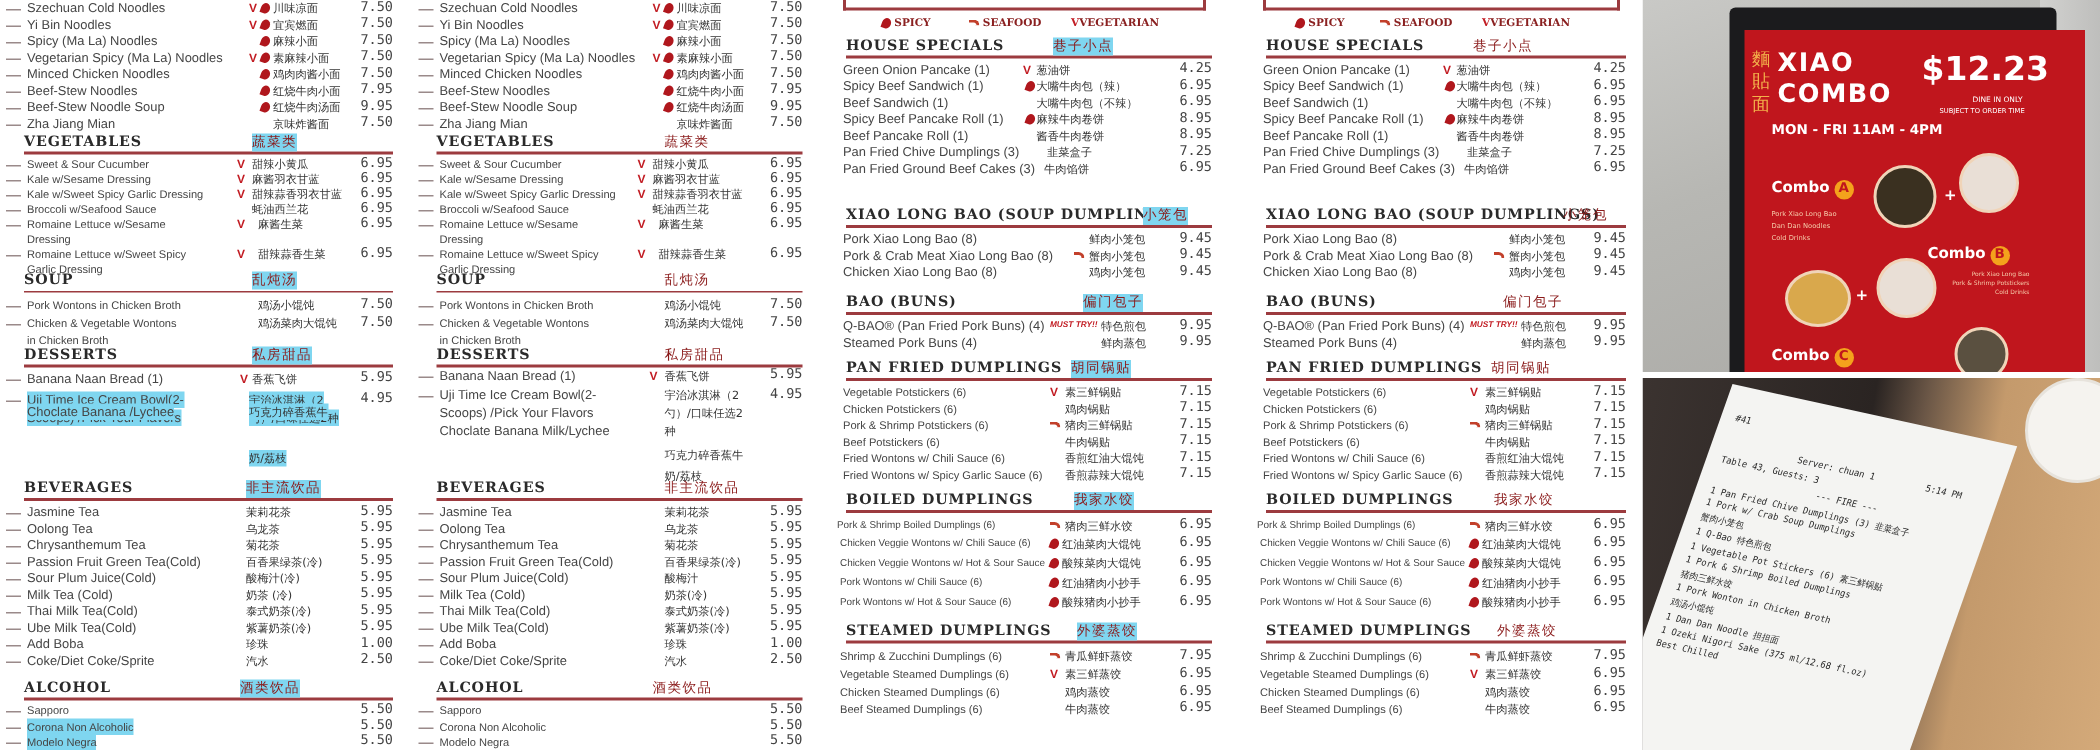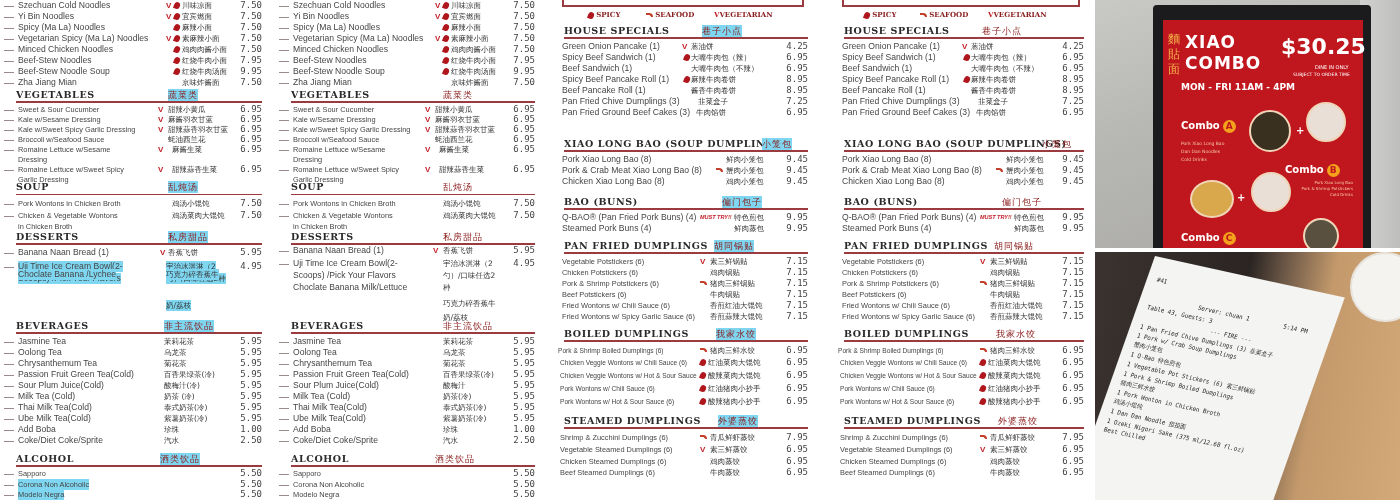--- a/index.html
+++ b/index.html
@@ -27,21 +27,21 @@
 .shrimp{display:inline-block;width:7px;height:4px;border-top:2px solid #c2402b;border-right:2px solid #c2402b;border-radius:0 5px 0 0;vertical-align:middle}
 .legend{position:absolute;top:10px;left:0;right:0;height:12px;font-family:"DejaVu Serif",serif;font-size:7px;color:#8a2020}
 .legend span{position:absolute}
 .topbox{position:absolute;top:-8px;left:14px;right:14px;height:15px;border:2px solid #9c3b3f;border-top:none}
 .must{color:#c21d24;font-style:italic;font-weight:bold;font-size:5.5px}
 
 
 .sidewalk{position:absolute;inset:0;background:linear-gradient(160deg,#c9c9c6 0%,#b7b7b3 40%,#a9a8a4 100%)}
 .wall{position:absolute;right:0;top:0;width:40px;height:248px;background:linear-gradient(90deg,#d2d2d0,#bebebc)}
 .board{position:absolute;left:58px;top:5px;width:218px;height:250px;background:#1b1b1d;border-radius:4px}
-.sign{position:absolute;left:68px;top:20px;width:200px;height:230px;background:#c0161d}
+.sign{position:absolute;left:68px;top:20px;width:227px;height:230px;background:#c0161d}
 .sign .t{position:absolute;color:#fff;font-weight:bold;font-family:"DejaVu Sans",sans-serif}
 .sign .cn{position:absolute;left:5px;top:12px;color:#f2b04a;font-size:12px;line-height:15px;width:12px;font-family:"DejaVu Sans",sans-serif}
 .circle{position:absolute;border-radius:50%;border:2px solid #f0d4b8}
 .badge{display:inline-block;width:13px;height:13px;border-radius:50%;background:#f4a21c;color:#c0161d;font-size:9px;text-align:center;line-height:13px;margin-left:3px}
 .table{position:absolute;inset:0;background:linear-gradient(100deg,#3b3330 0%,#2a2422 45%,#6a5646 55%,#c49a6c 70%,#d3a979 100%)}
 .receipt{position:absolute;left:60px;top:4px;width:200px;height:245px;background:#f4f4f2;transform:skewX(-8deg) rotate(12deg);transform-origin:top left;font-family:"DejaVu Sans Mono",monospace;color:#2a2a2a}
 .receipt div{position:absolute;font-size:6px;white-space:nowrap}
 .plate{position:absolute;right:-20px;top:0;width:70px;height:70px;border-radius:50%;background:#f5f3ef;border:2px solid #e7e3dc}
 </style>
 </head>
@@ -417,21 +417,21 @@
       <span class="dash"></span>
       <span class="en">Uji Time Ice Cream  Bowl(2-</span>
       <span class="zh" style="left:168px">宇治冰淇淋（2</span>
       <span class="pr">4.95</span>
     </div>
   <div class="row" style="top:270px">
       <span class="en">Scoops) /Pick Your Flavors</span>
       <span class="zh" style="left:168px">勺）/口味任选2</span>
     </div>
   <div class="row" style="top:282px">
-      <span class="en">Choclate Banana Milk/Lettuce</span>
+      <span class="en">Choclate Banana Milk/Lychee</span>
       <span class="zh" style="left:168px">种</span>
     </div>
   <div class="row" style="top:298px">
       <span class="zh" style="left:168px">巧克力碎香蕉牛</span>
     </div>
   <div class="row" style="top:312px">
       <span class="zh" style="left:168px">奶/荔枝</span>
     </div>
 
   <div class="sec" style="top:320px"><span>BEVERAGES</span><span class="zh" style="left:152px">非主流饮品</span></div>
@@ -855,21 +855,21 @@
 </div>
 
 <div class="panel p5">
   <div class="sidewalk"></div>
   <div class="wall"></div>
   <div class="board"></div>
   <div class="sign">
     <div class="cn">麵 貼 面</div>
     <div class="t" style="left:22px;top:12px;font-size:17px;letter-spacing:1px">XIAO</div>
     <div class="t" style="left:22px;top:33px;font-size:17px;letter-spacing:1px">COMBO</div>
-    <div class="t" style="left:118px;top:14px;font-size:22px">$30.25</div>
+    <div class="t" style="left:118px;top:14px;font-size:22px">$12.23</div>
     <div class="t" style="left:152px;top:44px;font-size:5px;font-weight:normal">DINE IN ONLY</div>
     <div class="t" style="left:130px;top:52px;font-size:4.5px;font-weight:normal">SUBJECT TO ORDER TIME</div>
     <div class="t" style="left:18px;top:62px;font-size:9px">MON - FRI  11AM - 4PM</div>
     <div class="t" style="left:18px;top:100px;font-size:10px"><span>Combo</span><span class="badge">A</span></div>
     <div class="t" style="left:18px;top:120px;font-size:4.5px;line-height:8px;font-weight:normal;color:#f5c9a8"><span>Pork Xiao Long Bao</span><br><span>Dan Dan Noodles</span><br><span>Cold Drinks</span></div>
     <div class="circle" style="left:86px;top:90px;width:42px;height:42px;background:#3a3020"></div>
     <div class="t" style="left:133px;top:105px;font-size:10px">+</div>
     <div class="circle" style="left:143px;top:82px;width:40px;height:40px;background:#e9dfd6"></div>
     <div class="t" style="left:122px;top:144px;font-size:10px"><span>Combo</span><span class="badge">B</span></div>
     <div class="t" style="left:130px;top:160px;font-size:4px;line-height:6px;font-weight:normal;color:#f5c9a8;text-align:right;width:60px"><span>Pork Xiao Long Bao</span><br><span>Pork &amp; Shrimp Potstickers</span><br><span>Cold Drinks</span></div>

